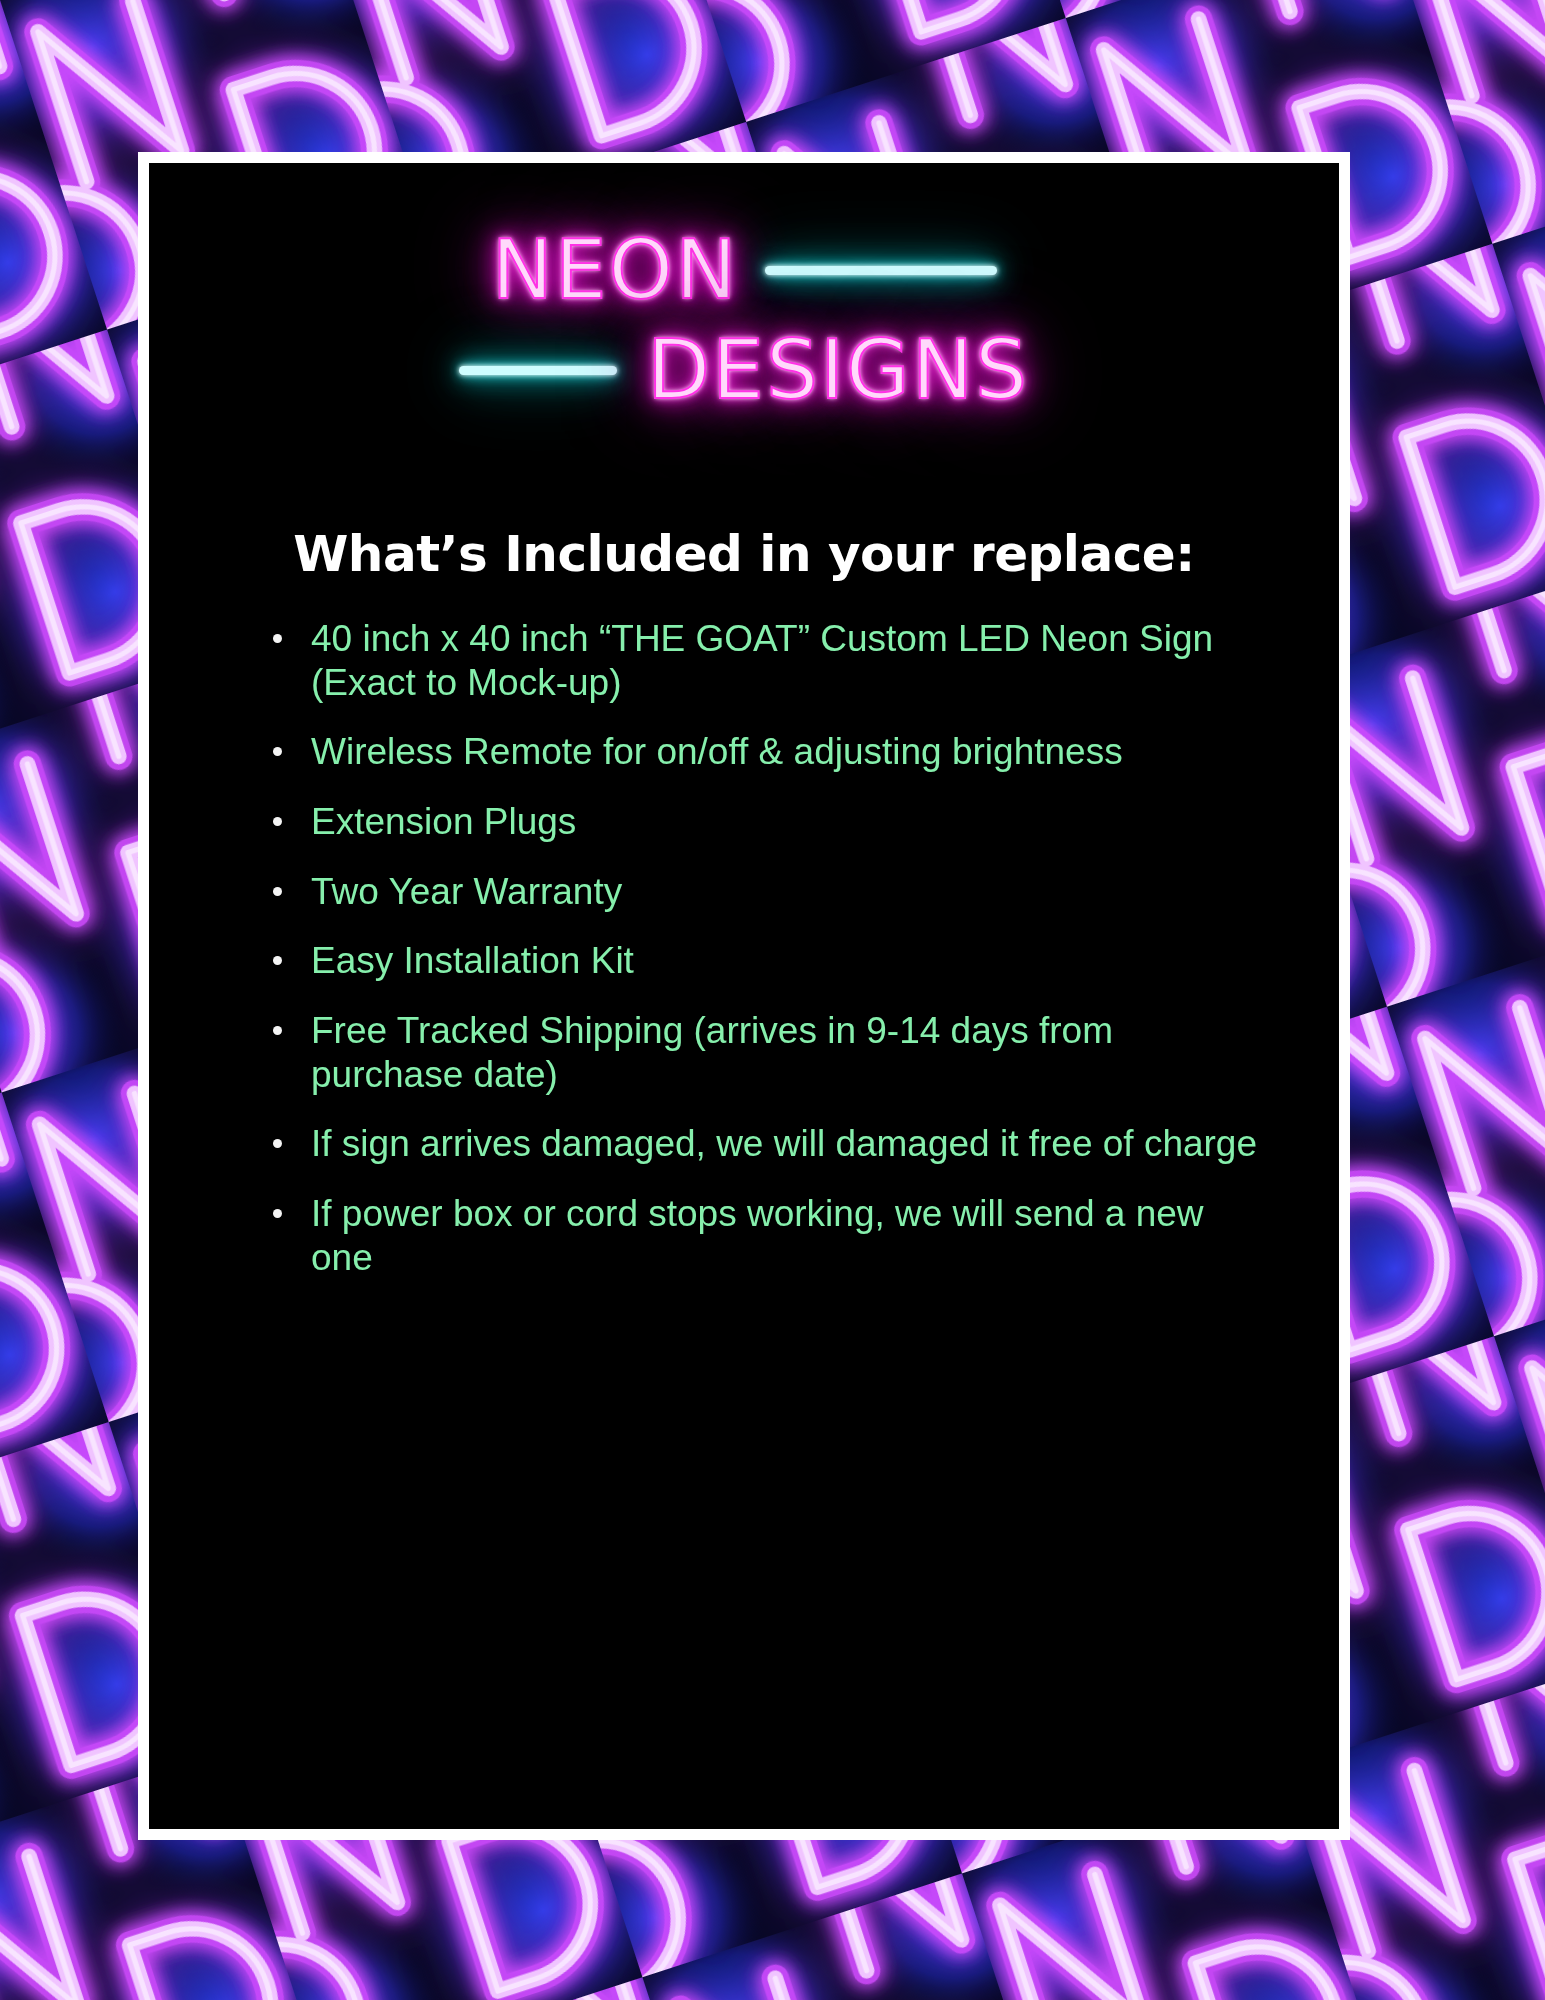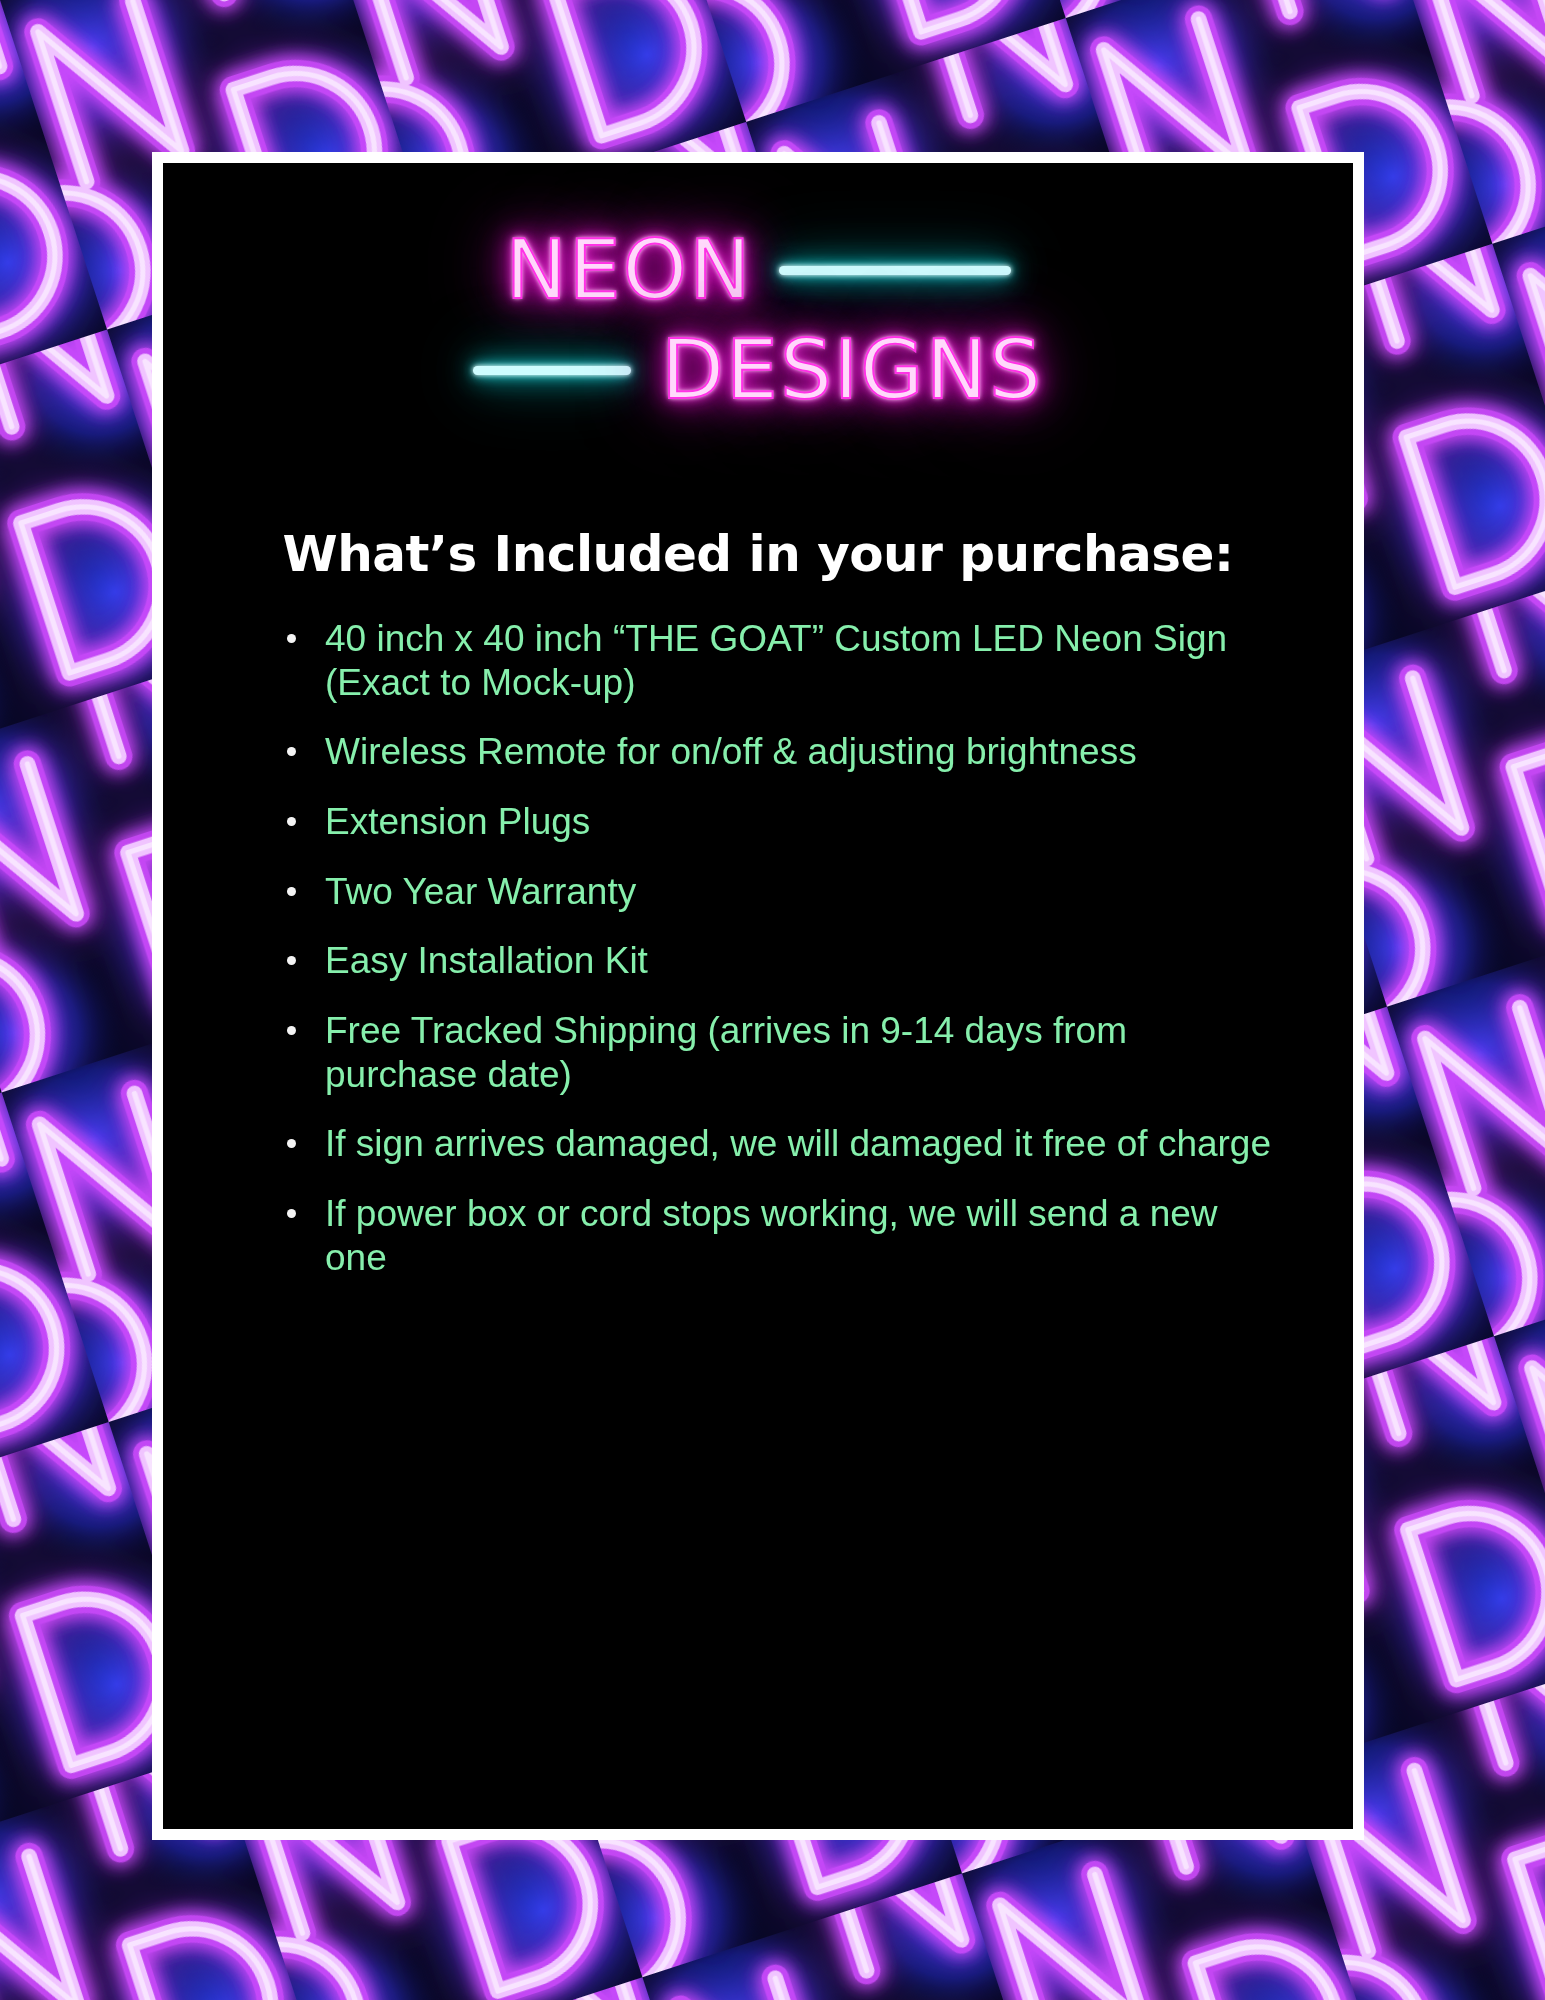--- a/index.html
+++ b/index.html
@@ -39,21 +39,20 @@
   #card {
     position: absolute;
     left: 138px;
     top: 152px;
     width: 1212px;
     height: 1688px;
     background: #ffffff;
     padding: 11px;
     box-sizing: border-box;
     z-index: 5;
-    margin-left: 14px;
   }
   #card-inner {
     width: 100%;
     height: 100%;
     background: #000000;
     box-sizing: border-box;
     position: relative;
     overflow: hidden;
   }
 
@@ -225,21 +224,21 @@
         <div class="logo-row" id="logo-row-1">
           <span class="neon-word">NEON</span>
           <span class="neon-dash" id="dash-top"></span>
         </div>
         <div class="logo-row" id="logo-row-2">
           <span class="neon-dash" id="dash-bottom"></span>
           <span class="neon-word">DESIGNS</span>
         </div>
       </div>
 
-      <h1 id="heading">What’s Included in your purchase:</h1>
+      <h1 id="heading">What’s Included in your replace:</h1>
 
       <ul id="bullet-list">
         <li class="bullet-item">
           <span class="bullet-dot"></span>
           <span>40 inch x 40 inch “THE GOAT” Custom LED Neon Sign (Exact to Mock-up)</span>
         </li>
         <li class="bullet-item">
           <span class="bullet-dot"></span>
           <span>Wireless Remote for on/off &amp; adjusting brightness</span>
         </li>

